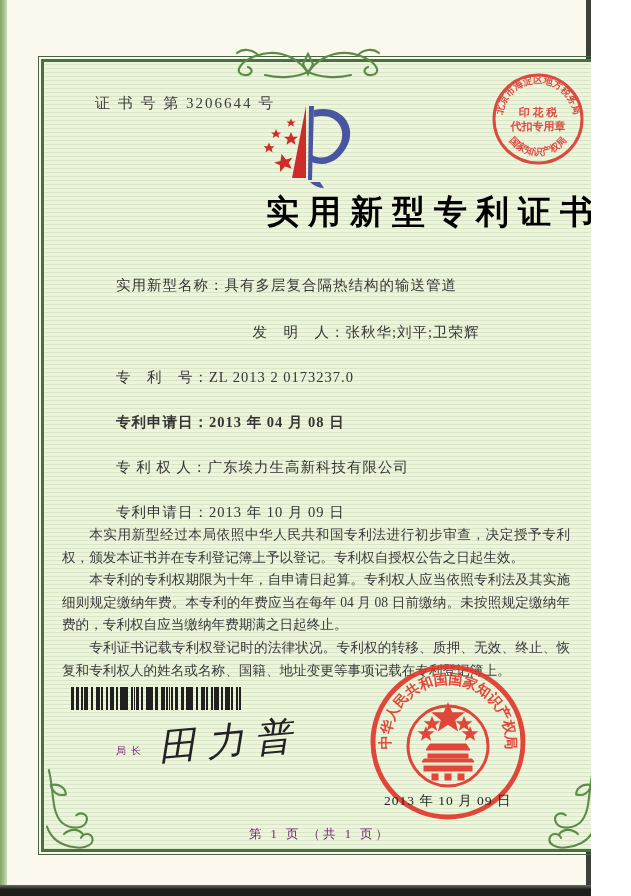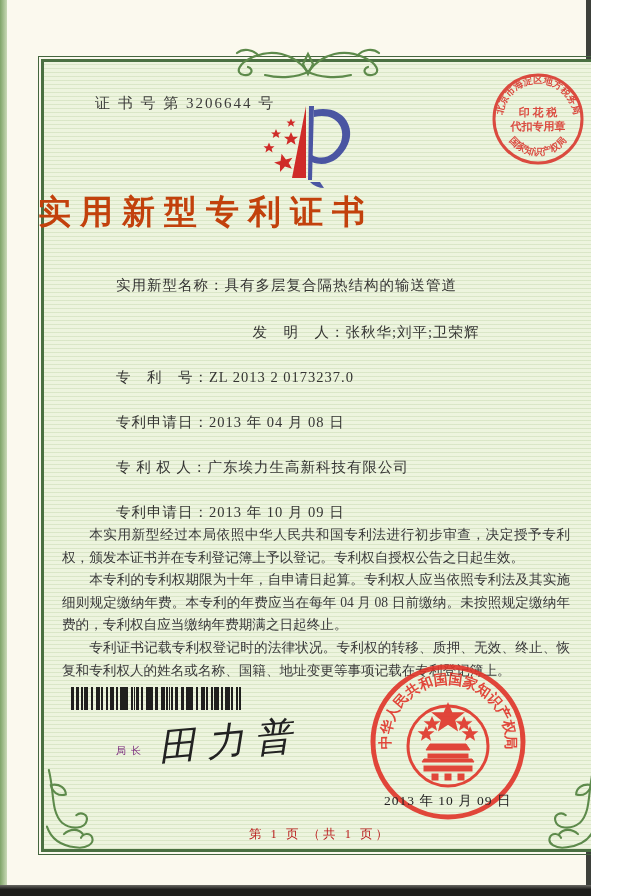--- a/index.html
+++ b/index.html
@@ -14,37 +14,37 @@
   
   .frame-outer{position:absolute;left:38px;top:56px;width:564px;height:799px;
                border:1px solid #44663e;padding:2px;box-sizing:border-box;}
   .frame-inner{width:100%;height:100%;box-sizing:border-box;border:3px solid #4a7041;
                background-color:#edf4de;
                background-image:repeating-linear-gradient(0deg,rgba(140,175,105,.20) 0 1px,transparent 1px 4px);}
   .ornament{position:absolute;pointer-events:none;}
   
   .abs{position:absolute;}
   .cert-no{left:95px;top:94px;font-size:15px;letter-spacing:2px;color:#3c3c3a;}
-  .title{left:38px;top:190px;width:564px;text-align:left;font-size:33px;
-         letter-spacing:9px;font-weight:600;color:#c2410c;}
+  .title{left:38px;top:190px;width:564px;text-align:right;font-size:33px;
+         letter-spacing:9px;font-weight:600;color:#000000;}
   .field{left:68px;width:500px;font-size:14.5px;color:#353533;letter-spacing:1px;margin-left:48px;}
   .body-text{left:62px;top:524px;width:508px;font-size:13.6px;line-height:22.6px;
              text-align:justify;color:#39393a;}
   .body-text p{margin:0;text-indent:2em;}
   .barcode{left:71px;top:687px;width:170px;height:23px;
            background-image:
              repeating-linear-gradient(90deg,#20201e 0 2px,rgba(0,0,0,0) 2px 5px),
              repeating-linear-gradient(90deg,#20201e 0 1px,rgba(0,0,0,0) 1px 7px),
              repeating-linear-gradient(90deg,#20201e 0 3px,rgba(0,0,0,0) 3px 13px);}
   .chief-label{left:116px;top:744px;font-size:10px;letter-spacing:5px;color:#701a75;}
   .signature{left:158px;top:716px;font-size:38px;color:#222;transform:rotate(-5deg);
              letter-spacing:10px;font-weight:500;font-style:italic;}
   .seal-date{left:384px;top:792px;font-size:13.5px;letter-spacing:1px;color:#232323;z-index:4;}
   .footer{left:38px;top:826px;width:564px;text-align:center;font-size:12.5px;
-          letter-spacing:3px;color:#b91c1c;}
+          letter-spacing:3px;color:#701a75;}
   .stamp-svg{left:488px;top:67px;opacity:.88;z-index:3;}
   .seal-svg{left:368px;top:662px;opacity:.90;z-index:3;}
   .logo-svg{left:242px;top:100px;}
   .green-stroke{stroke:#5d8a4b;fill:none;stroke-width:2.2;stroke-linecap:round;}
 </style>
 </head>
 <body>
 
 <div class="scan">
 
@@ -129,21 +129,21 @@
 
   <div class="abs field" style="top:276px;">
     <span>实用新型名称：</span><span>具有多层复合隔热结构的输送管道</span>
   </div>
   <div class="abs field" style="top:323px;text-align:center;">
     <span>发　明　人：</span><span>张秋华;刘平;卫荣辉</span>
   </div>
   <div class="abs field" style="top:368px;">
     <span>专　利　号：</span><span>ZL 2013 2 0173237.0</span>
   </div>
-  <div class="abs field" style="top:413px;">
+  <div class="abs field" style="top:413px;font-weight:bold;">
     <span>专利申请日：</span><span>2013 年 04 月 08 日</span>
   </div>
   <div class="abs field" style="top:458px;">
     <span>专 利 权 人：</span><span>广东埃力生高新科技有限公司</span>
   </div>
   <div class="abs field" style="top:503px;">
     <span>专利申请日：</span><span>2013 年 10 月 09 日</span>
   </div>
 
   <div class="abs body-text">

